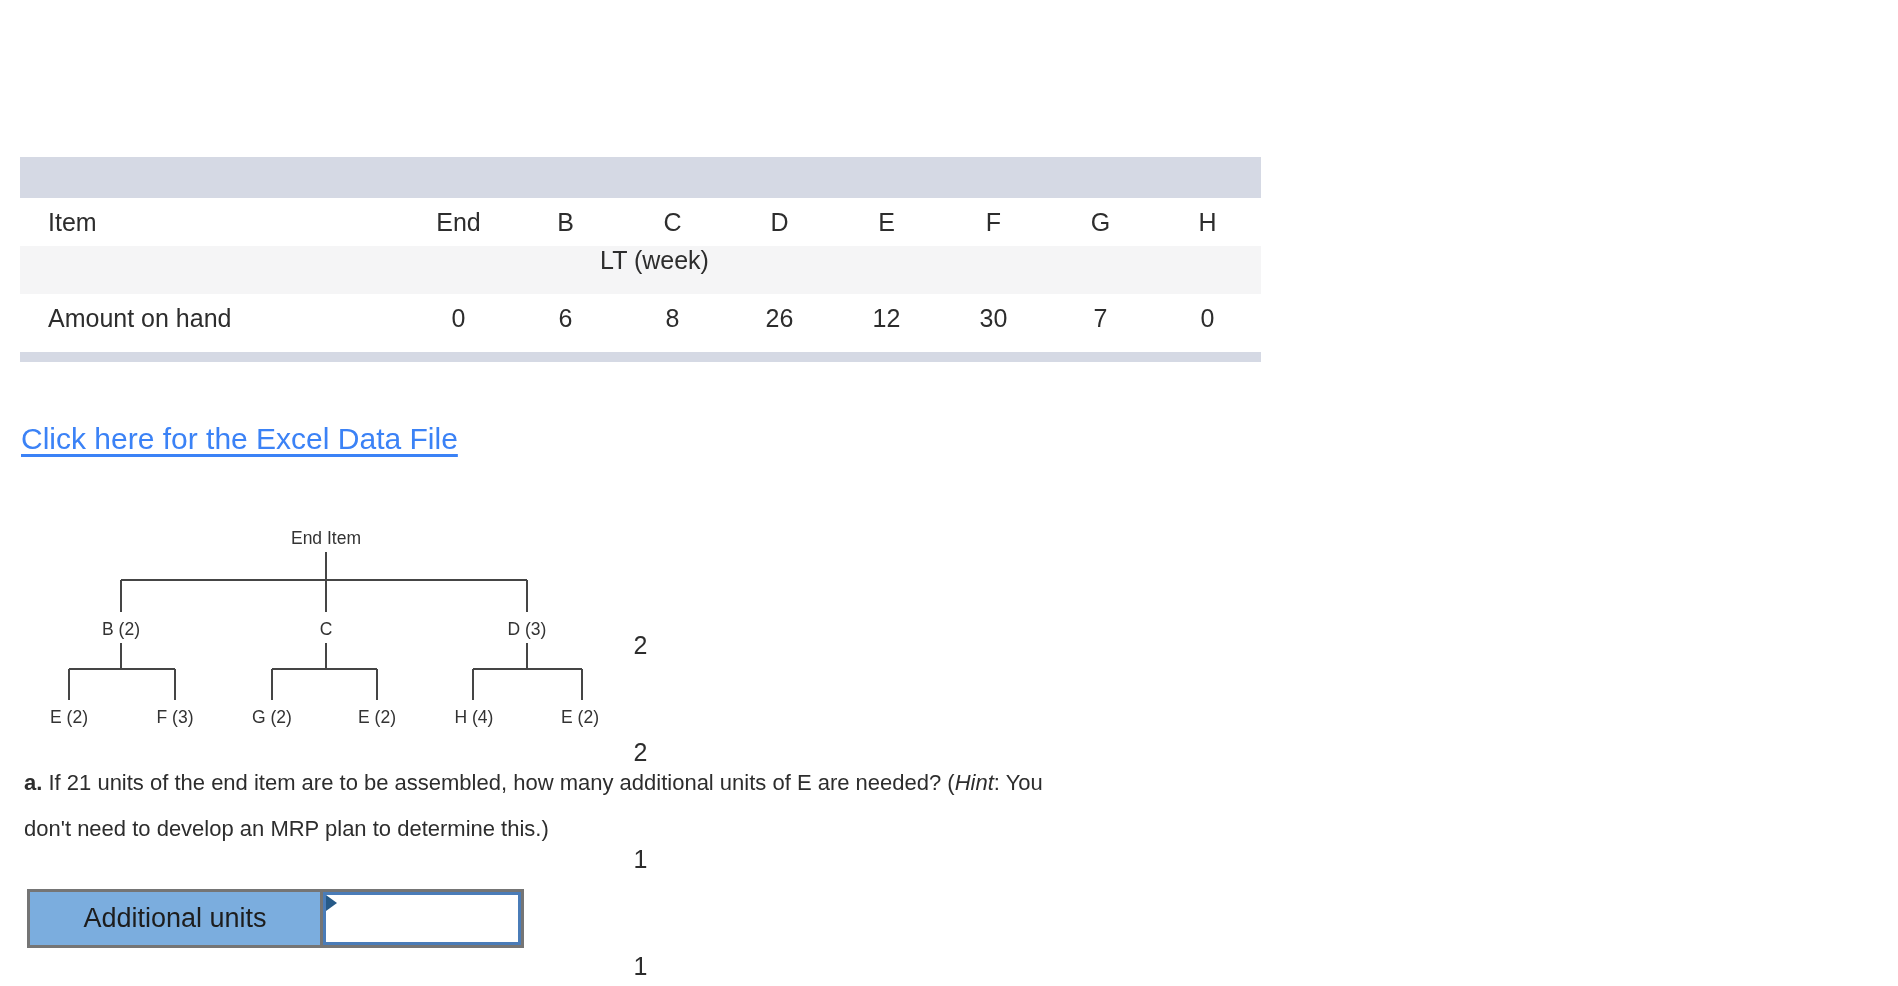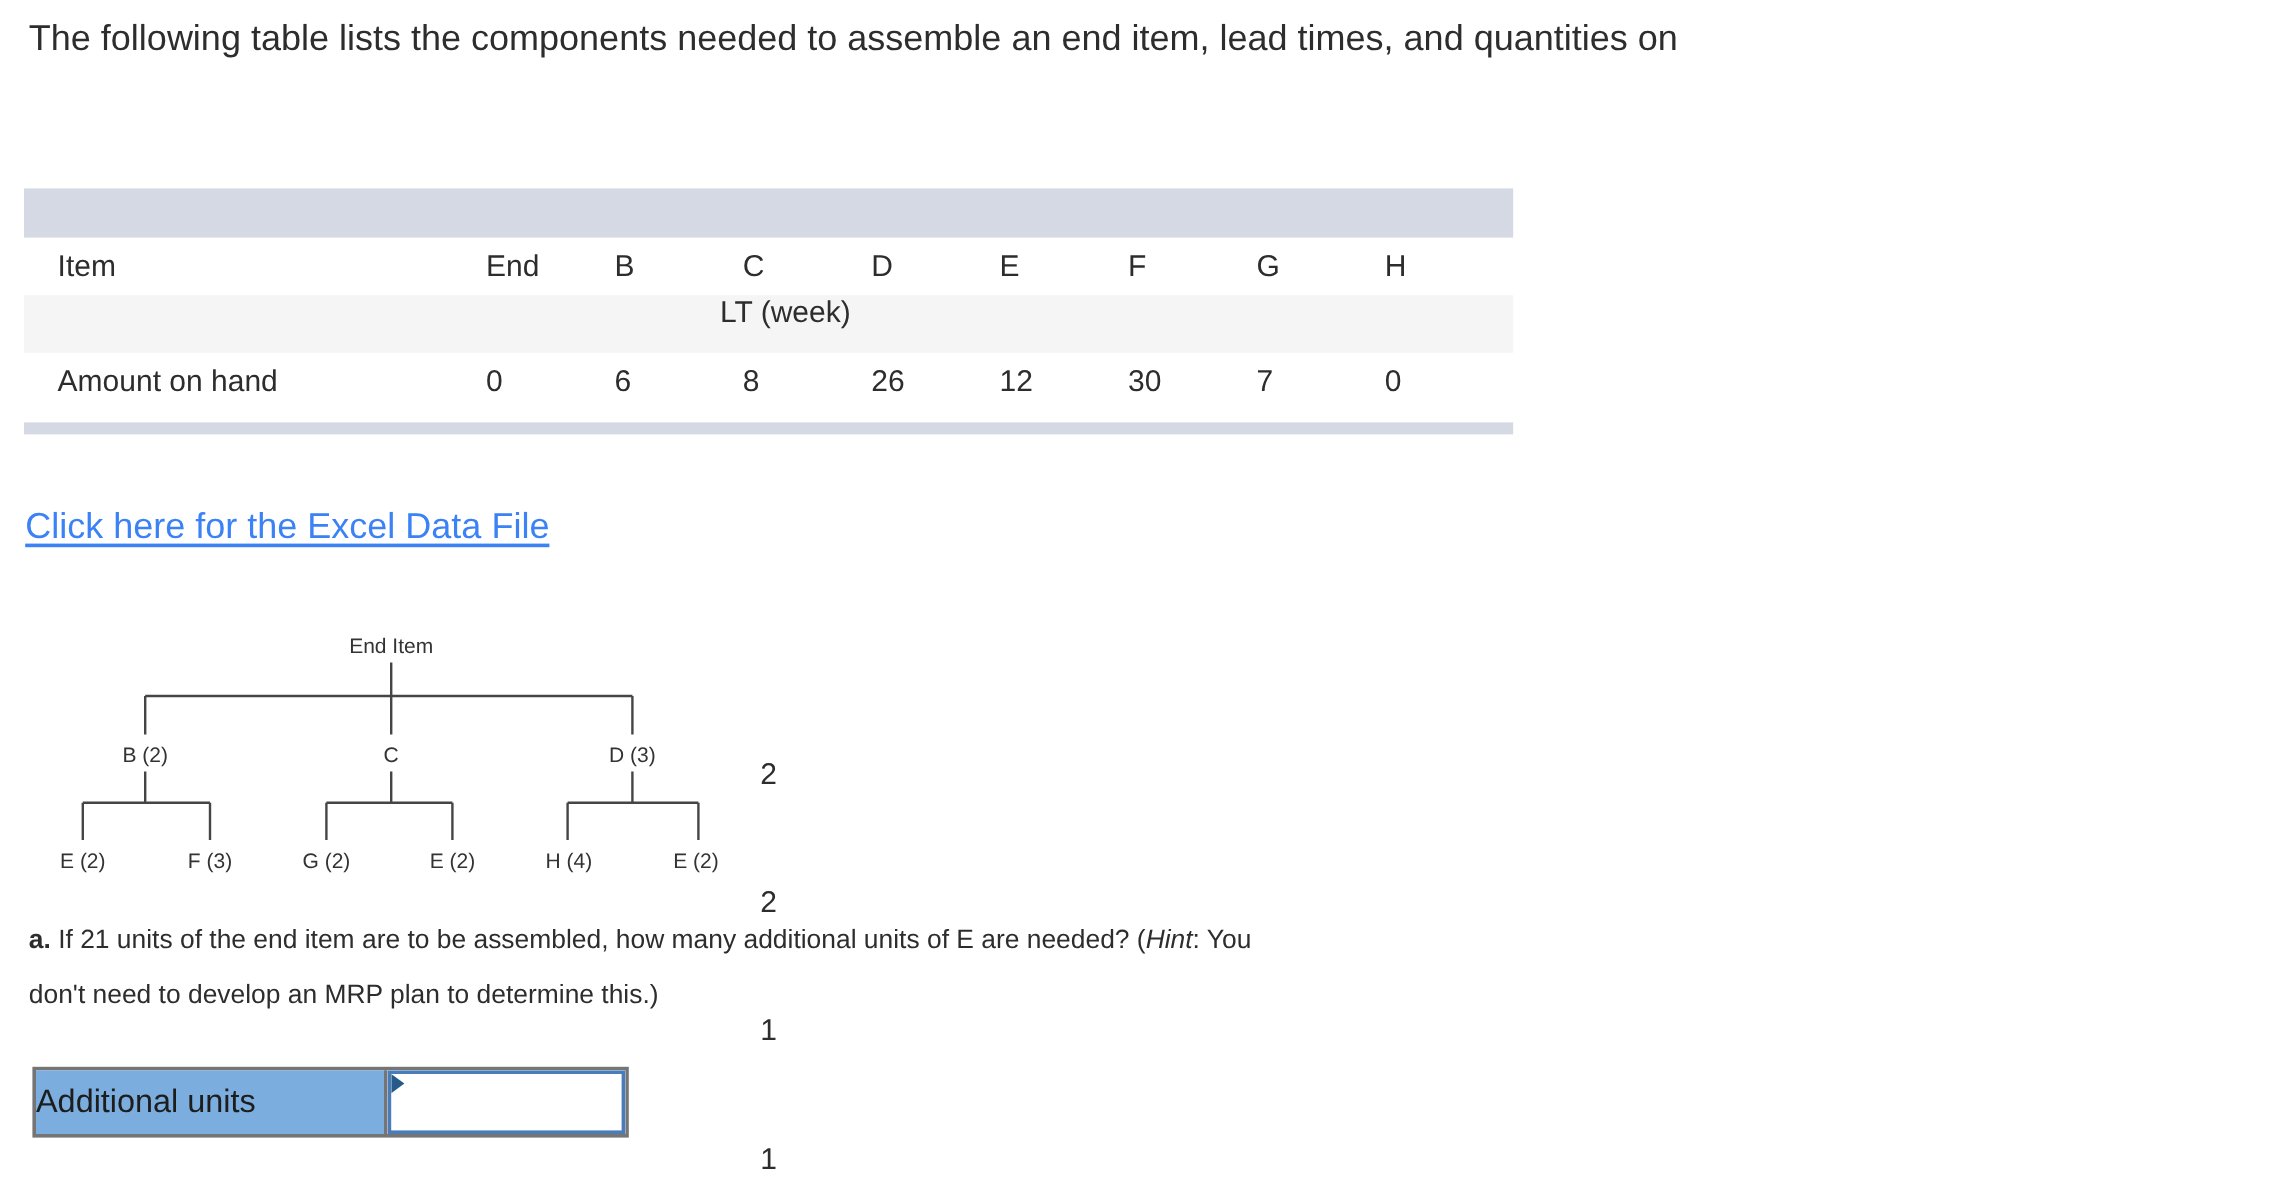--- a/index.html
+++ b/index.html
@@ -19,21 +19,21 @@
   }
 
   
   #mrp-table { left: 20px; top: 157px; width: 1241px; }
   .band { width: 100%; background: #d5d9e4; }
   .band-top { height: 41px; }
   .band-bottom { height: 10px; margin-top: 10px; }
   .trow { display: flex; height: 48px; align-items: center; font-size: 25px; }
   .trow.stripe { background: #f5f5f6; flex-direction: column; }
   .tlabel { flex: 0 0 385px; padding-left: 28px; }
-  .tcell { flex: 0 0 107px; text-align: left; }
+  .tcell { flex: 0 0 107px; text-align: center; }
 
   
   #excel-link {
     left: 21px; top: 422px;
     font-size: 30px; color: #3b82f6;
     text-decoration: underline;
     text-underline-offset: 5px;
     cursor: pointer;
   }
 
@@ -58,21 +58,21 @@
   #answer {
     left: 27px; top: 889px;
     width: 497px; height: 59px;
     border: 3px solid #757575;
     display: flex;
   }
   #answer-label-cell {
     flex: 0 0 293px;
     background: #7badde;
     border-right: 3px solid #757575;
-    display: flex; align-items: center; justify-content: flex-start;
+    display: flex; align-items: center; justify-content: center;
     font-size: 27px; color: #1d1d1d;
   }
   #answer-input-cell { flex: 1 1 auto; position: relative; background: #ffffff; }
   #answer-input {
     position: absolute; left: 0; top: 0;
     width: 100%; height: 100%;
     border: 3px solid #4a7cb8;
     font-size: 26px; font-family: "Liberation Sans", sans-serif;
     padding-left: 16px; outline: none;
   }
@@ -81,21 +81,20 @@
     width: 11px; height: 16px;
     background: #265a88;
     clip-path: polygon(0 0, 100% 50%, 0 100%);
     pointer-events: none;
   }
 </style>
 </head>
 <body>
 
 <div id="intro" class="abs">
-  <div>The following table lists the components needed to assemble an end item, lead times, and quantities on</div>
 </div>
 
 <div id="mrp-table" class="abs">
   <div class="band band-top"></div>
 
   <div class="trow">
     <div class="tlabel">Item</div>
     <div class="tcell">End</div>
     <div class="tcell">B</div>
     <div class="tcell">C</div>

